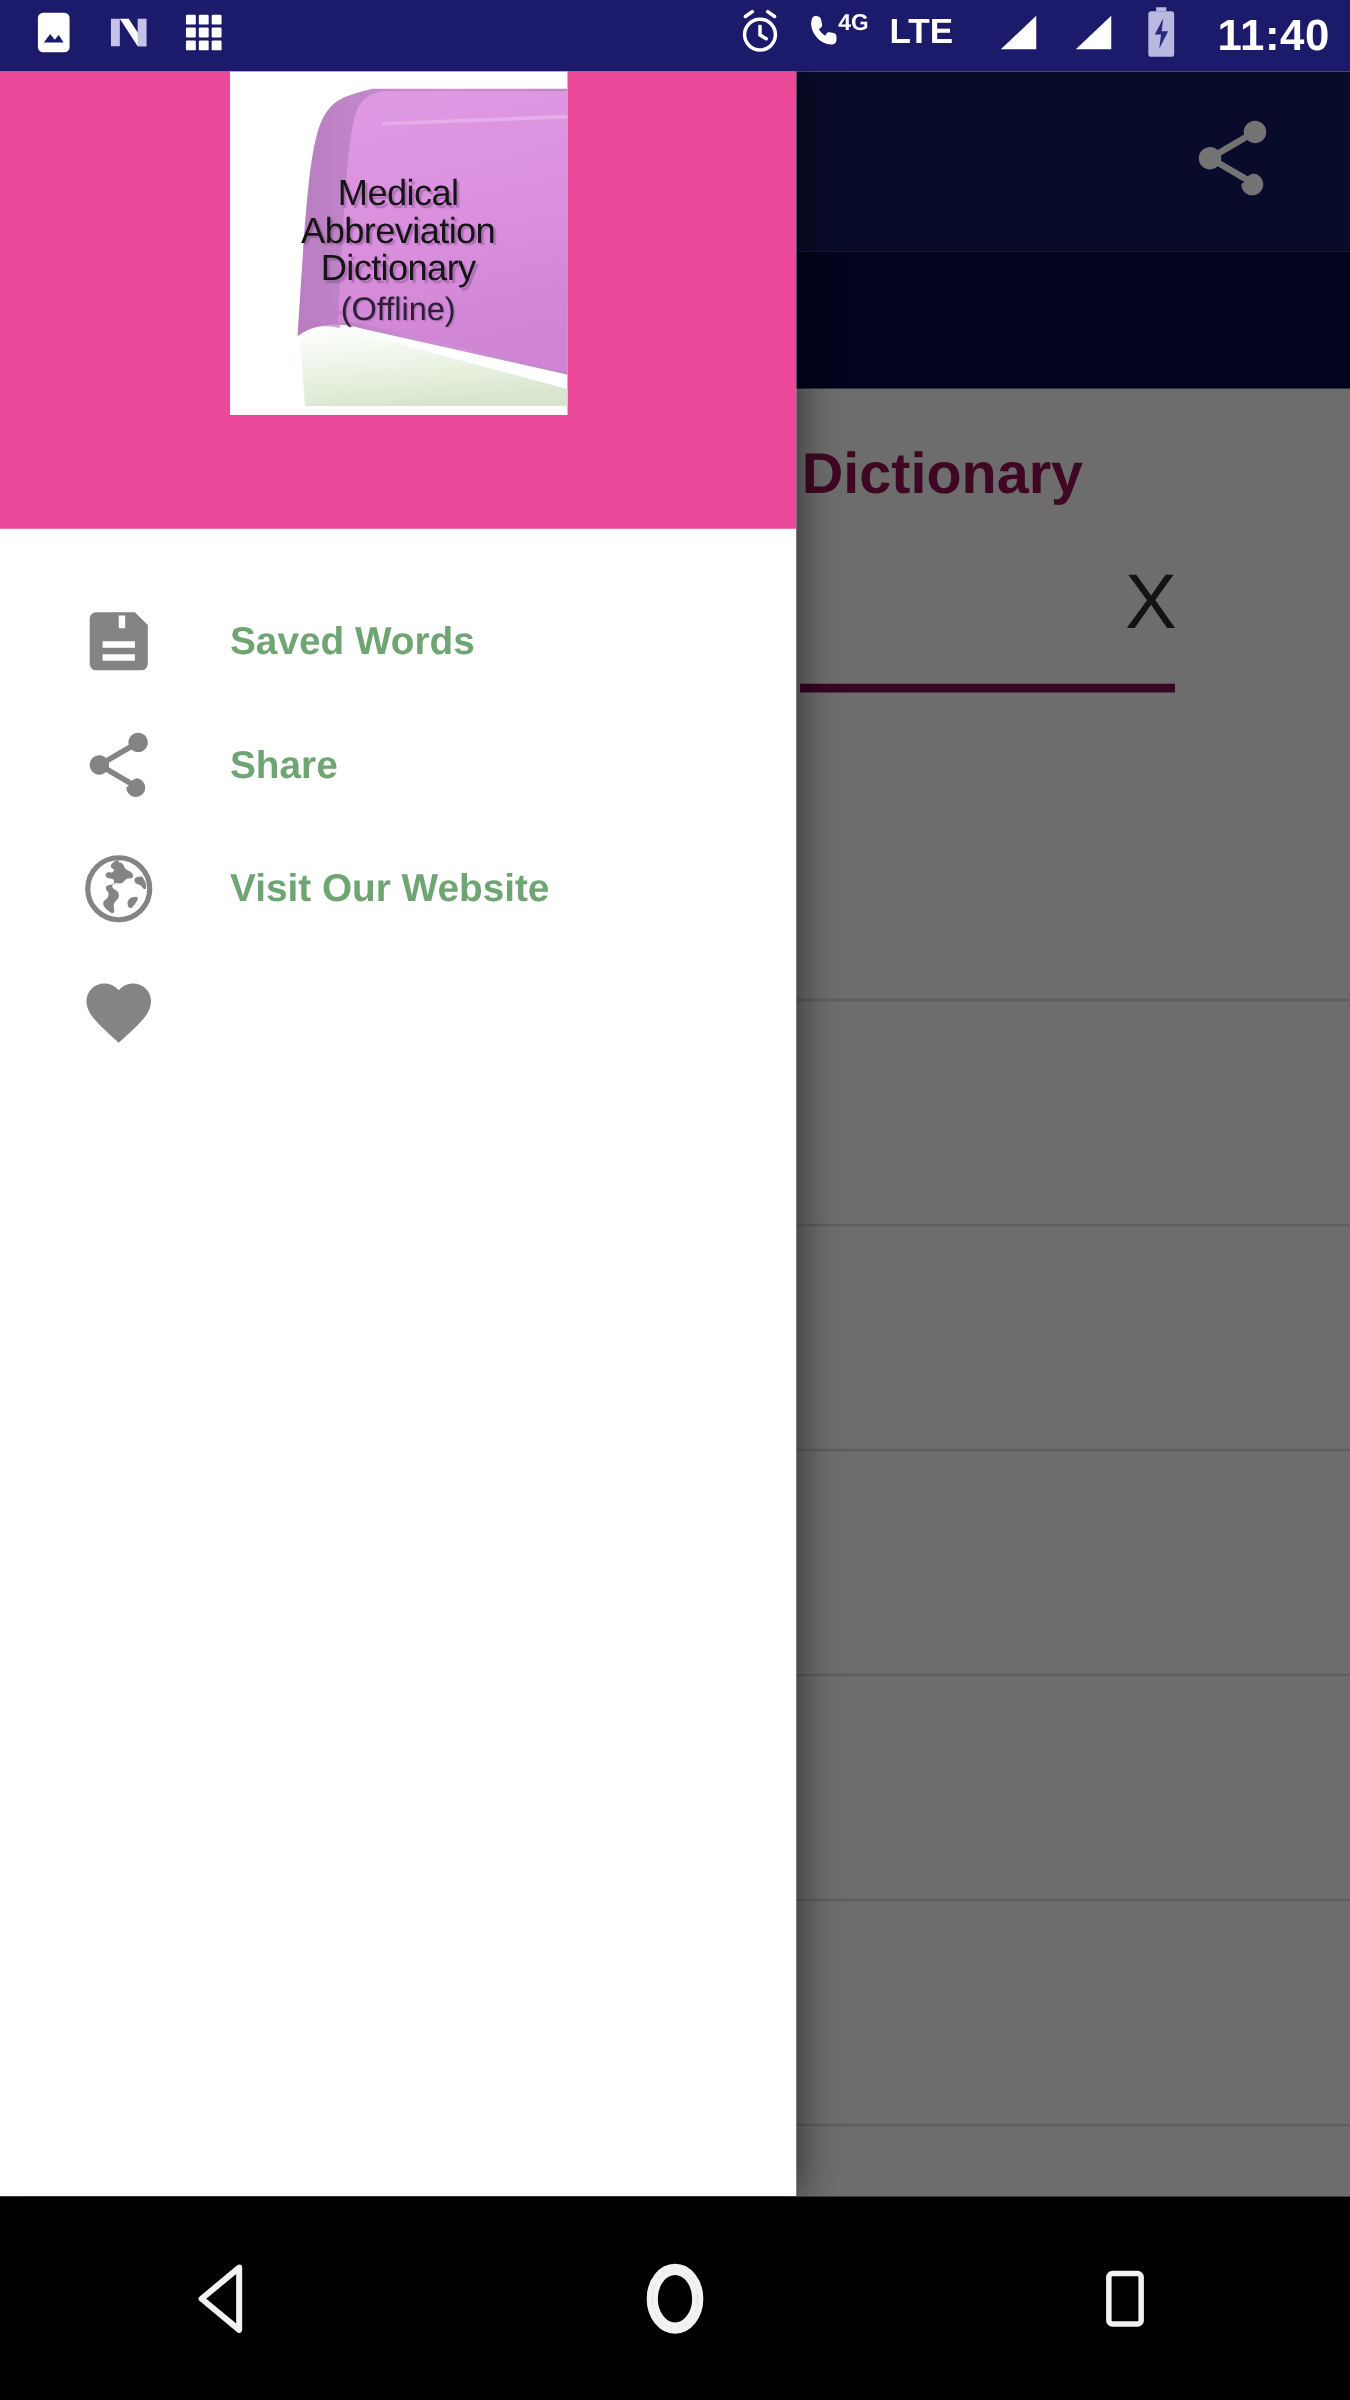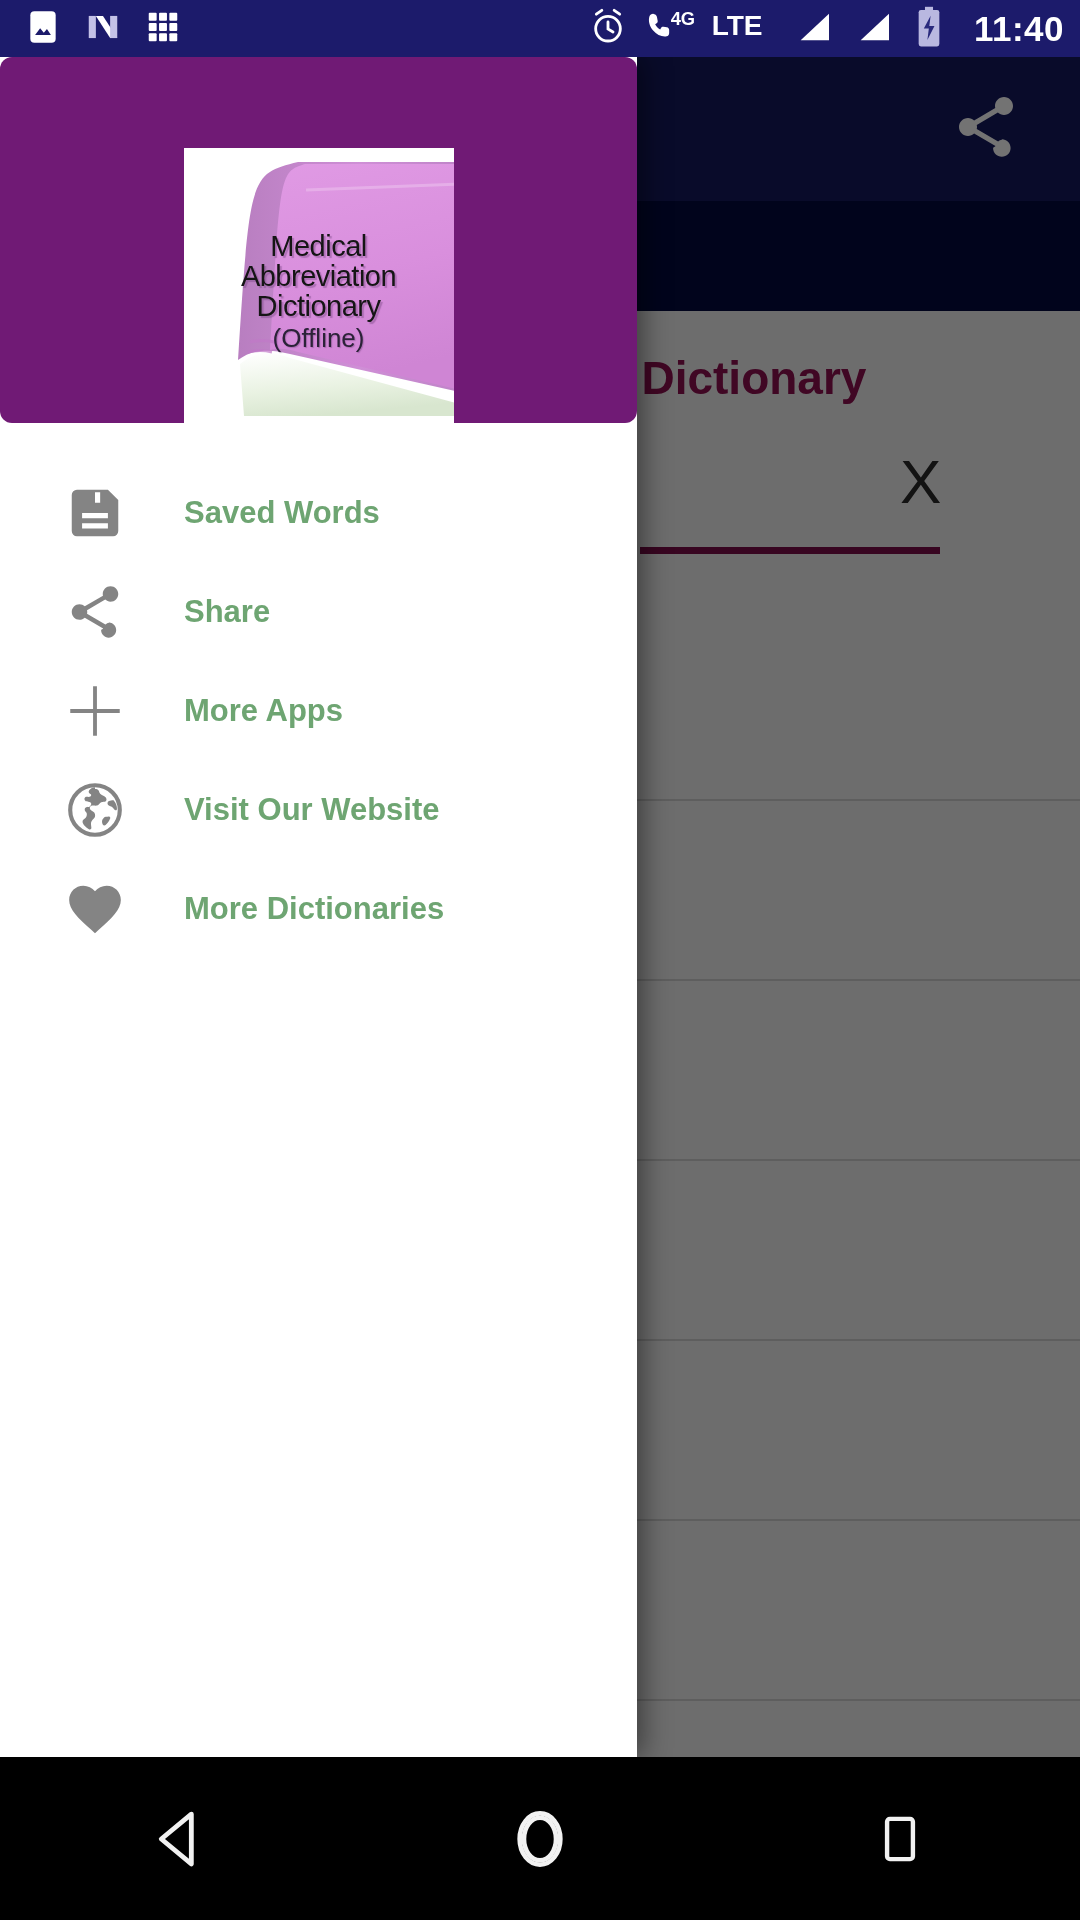--- a/index.html
+++ b/index.html
@@ -25,21 +25,21 @@
   .app-dict-title{position:absolute;left:575px;top:40px;color:#8e1050;font-size:46px;font-weight:700;white-space:nowrap;}
   .app-clear-x{position:absolute;left:900px;top:140px;color:#2b2b2b;font-size:62px;font-weight:400;line-height:1;}
   .app-underline{position:absolute;left:640px;top:236px;width:300px;height:7px;background:#7c0f4b;}
   .app-rows{position:absolute;left:0;top:310px;width:1080px;}
   .app-row{height:178px;border-bottom:2px solid #d0d0d0;}
   .scrim{position:absolute;left:0;top:0;width:1080px;height:1700px;background:rgba(0,0,0,0.55);}
 
   
   .drawer{position:absolute;left:0;top:57px;width:637px;height:1700px;background:#ffffff;z-index:40;
     box-shadow:6px 0 26px rgba(0,0,0,0.45);}
-  .drawer-header{width:637px;height:366px;background:#701a75;display:flex;align-items:flex-end;justify-content:center;border-radius:12px;}
+  .drawer-header{width:637px;height:366px;background:#ec4899;display:flex;align-items:flex-start;justify-content:center;}
   .logo-card{width:270px;height:275px;background:#ffffff;position:relative;overflow:hidden;}
   .book{position:absolute;left:26px;top:6px;width:250px;height:262px;}
   .logo-text{position:absolute;left:0;top:0;width:270px;height:275px;
     display:flex;flex-direction:column;align-items:center;justify-content:center;
     padding-top:14px;box-sizing:border-box;pointer-events:none;}
   .logo-line{color:#151515;font-size:29px;line-height:1.04;font-weight:400;
     letter-spacing:-0.5px;text-shadow:2px 2px 1px rgba(120,70,130,.45);}
   .logo-sub{color:#2b2238;font-size:26px;margin-top:2px;text-shadow:1px 1px 1px rgba(120,70,130,.45);}
 
   .drawer-list{padding-top:40px;}
@@ -140,49 +140,39 @@
       <div class="drawer-item">
         <span class="drawer-icon">
           <svg width="62" height="62" viewBox="0 0 24 24">
             <path fill="#848484" d="M18 16.08c-.76 0-1.44.3-1.96.77L8.91 12.7c.05-.23.09-.46.09-.7s-.04-.47-.09-.7l7.05-4.11c.54.5 1.25.81 2.04.81 1.66 0 3-1.34 3-3s-1.34-3-3-3-3 1.34-3 3c0 .24.04.47.09.7L8.04 9.81C7.5 9.31 6.79 9 6 9c-1.66 0-3 1.34-3 3s1.34 3 3 3c.79 0 1.5-.31 2.04-.81l7.12 4.16c-.05.21-.8.43-.8.65 0 1.61 1.31 2.92 2.92 2.92s2.92-1.31 2.92-2.92-1.31-2.92-2.92-2.92z"></path>
           </svg>
         </span>
         <span class="drawer-label">Share</span>
       </div>
 
 
-      <div class="drawer-item">
-        <span class="drawer-icon">
-          <svg width="66" height="66" viewBox="0 0 24 24">
-            <path fill="#848484" d="M11.3 3h1.4v18h-1.4z"></path>
-            <path fill="#848484" d="M3 11.3h18v1.4H3z"></path>
-          </svg>
-        </span>
-        <span class="drawer-label">More Apps</span>
-      </div>
 
       <div class="drawer-item">
         <span class="drawer-icon">
           <svg width="62" height="62" viewBox="0 0 24 24">
             <circle cx="12" cy="12" r="9.6" fill="none" stroke="#848484" stroke-width="1.6"></circle>
             <path fill="#848484" d="M12 3.2c-.9 0-1.6.5-2.2 1.1-.5.6-.2 1.3.4 1.5.6.2.3.9-.2 1.1-.6.2-1.3-.2-1.8.2-.5.4-.3 1.2.2 1.5.6.3 1.4.1 1.9.5.5.4.2 1.2-.3 1.5-.6.3-1.4.1-1.8.6-.4.5-.1 1.2.3 1.6.5.5.4 1.3.1 1.9-.3.6-1 .7-1.3 1.3-.3.6 0 1.3.4 1.8.6.7 1.3 1.3 2.1 1.7.4.2.8-.1.8-.5 0-.8-.3-1.6-.1-2.3.2-.7.9-1.1 1.3-1.7.4-.6.3-1.4-.1-2-.4-.6-1.2-.7-1.6-1.3-.3-.5 0-1.1.5-1.3.7-.3 1.5.1 2.2-.1.7-.2 1-1 1.6-1.3.6-.3 1.3 0 1.8-.4.4-.4.3-1.1-.1-1.5-.6-.6-1.5-.8-2.1-1.4-.5-.5-.4-1.3-1-1.6-.3-.2-.6-.2-1-.2z"></path>
             <path fill="#848484" d="M18.6 8.2c-.5.2-1.1.1-1.5.5-.4.4-.3 1.1.1 1.5.4.4 1 .4 1.5.7.5.3.7 1 1.2 1.2.3.1.6-.1.6-.5.1-1.2-.5-2.5-1.3-3.4h-.6z"></path>
             <path fill="#848484" d="M16.2 14.6c-.6.1-1 .6-1.3 1.1-.3.6-.2 1.3.1 1.9.2.4.8.5 1.1.2.8-.7 1.4-1.6 1.8-2.6.1-.4-.2-.8-.6-.7-.4.1-.7.1-1.1.1z"></path>
           </svg>
         </span>
         <span class="drawer-label">Visit Our Website</span>
       </div>
 
       <div class="drawer-item">
         <span class="drawer-icon">
           <svg width="62" height="62" viewBox="0 0 24 24">
             <path fill="#848484" d="M12 21.35l-1.45-1.32C5.4 15.36 2 12.28 2 8.5 2 5.42 4.42 3 7.5 3c1.74 0 3.41.81 4.5 2.09C13.09 3.81 14.76 3 16.5 3 19.58 3 22 5.42 22 8.5c0 3.78-3.4 6.86-8.55 11.54L12 21.35z"></path>
           </svg>
         </span>
-        <span class="drawer-label">More Dictionaries</span>
       </div>
 
     </div>
   </div>
 
   <div class="statusbar">
     <div class="sb-left">
       <span class="ico">
         <svg width="38" height="38" viewBox="0 0 24 24">
           <rect x="4" y="2" width="16" height="20" rx="2.6" fill="#ffffff"></rect>

